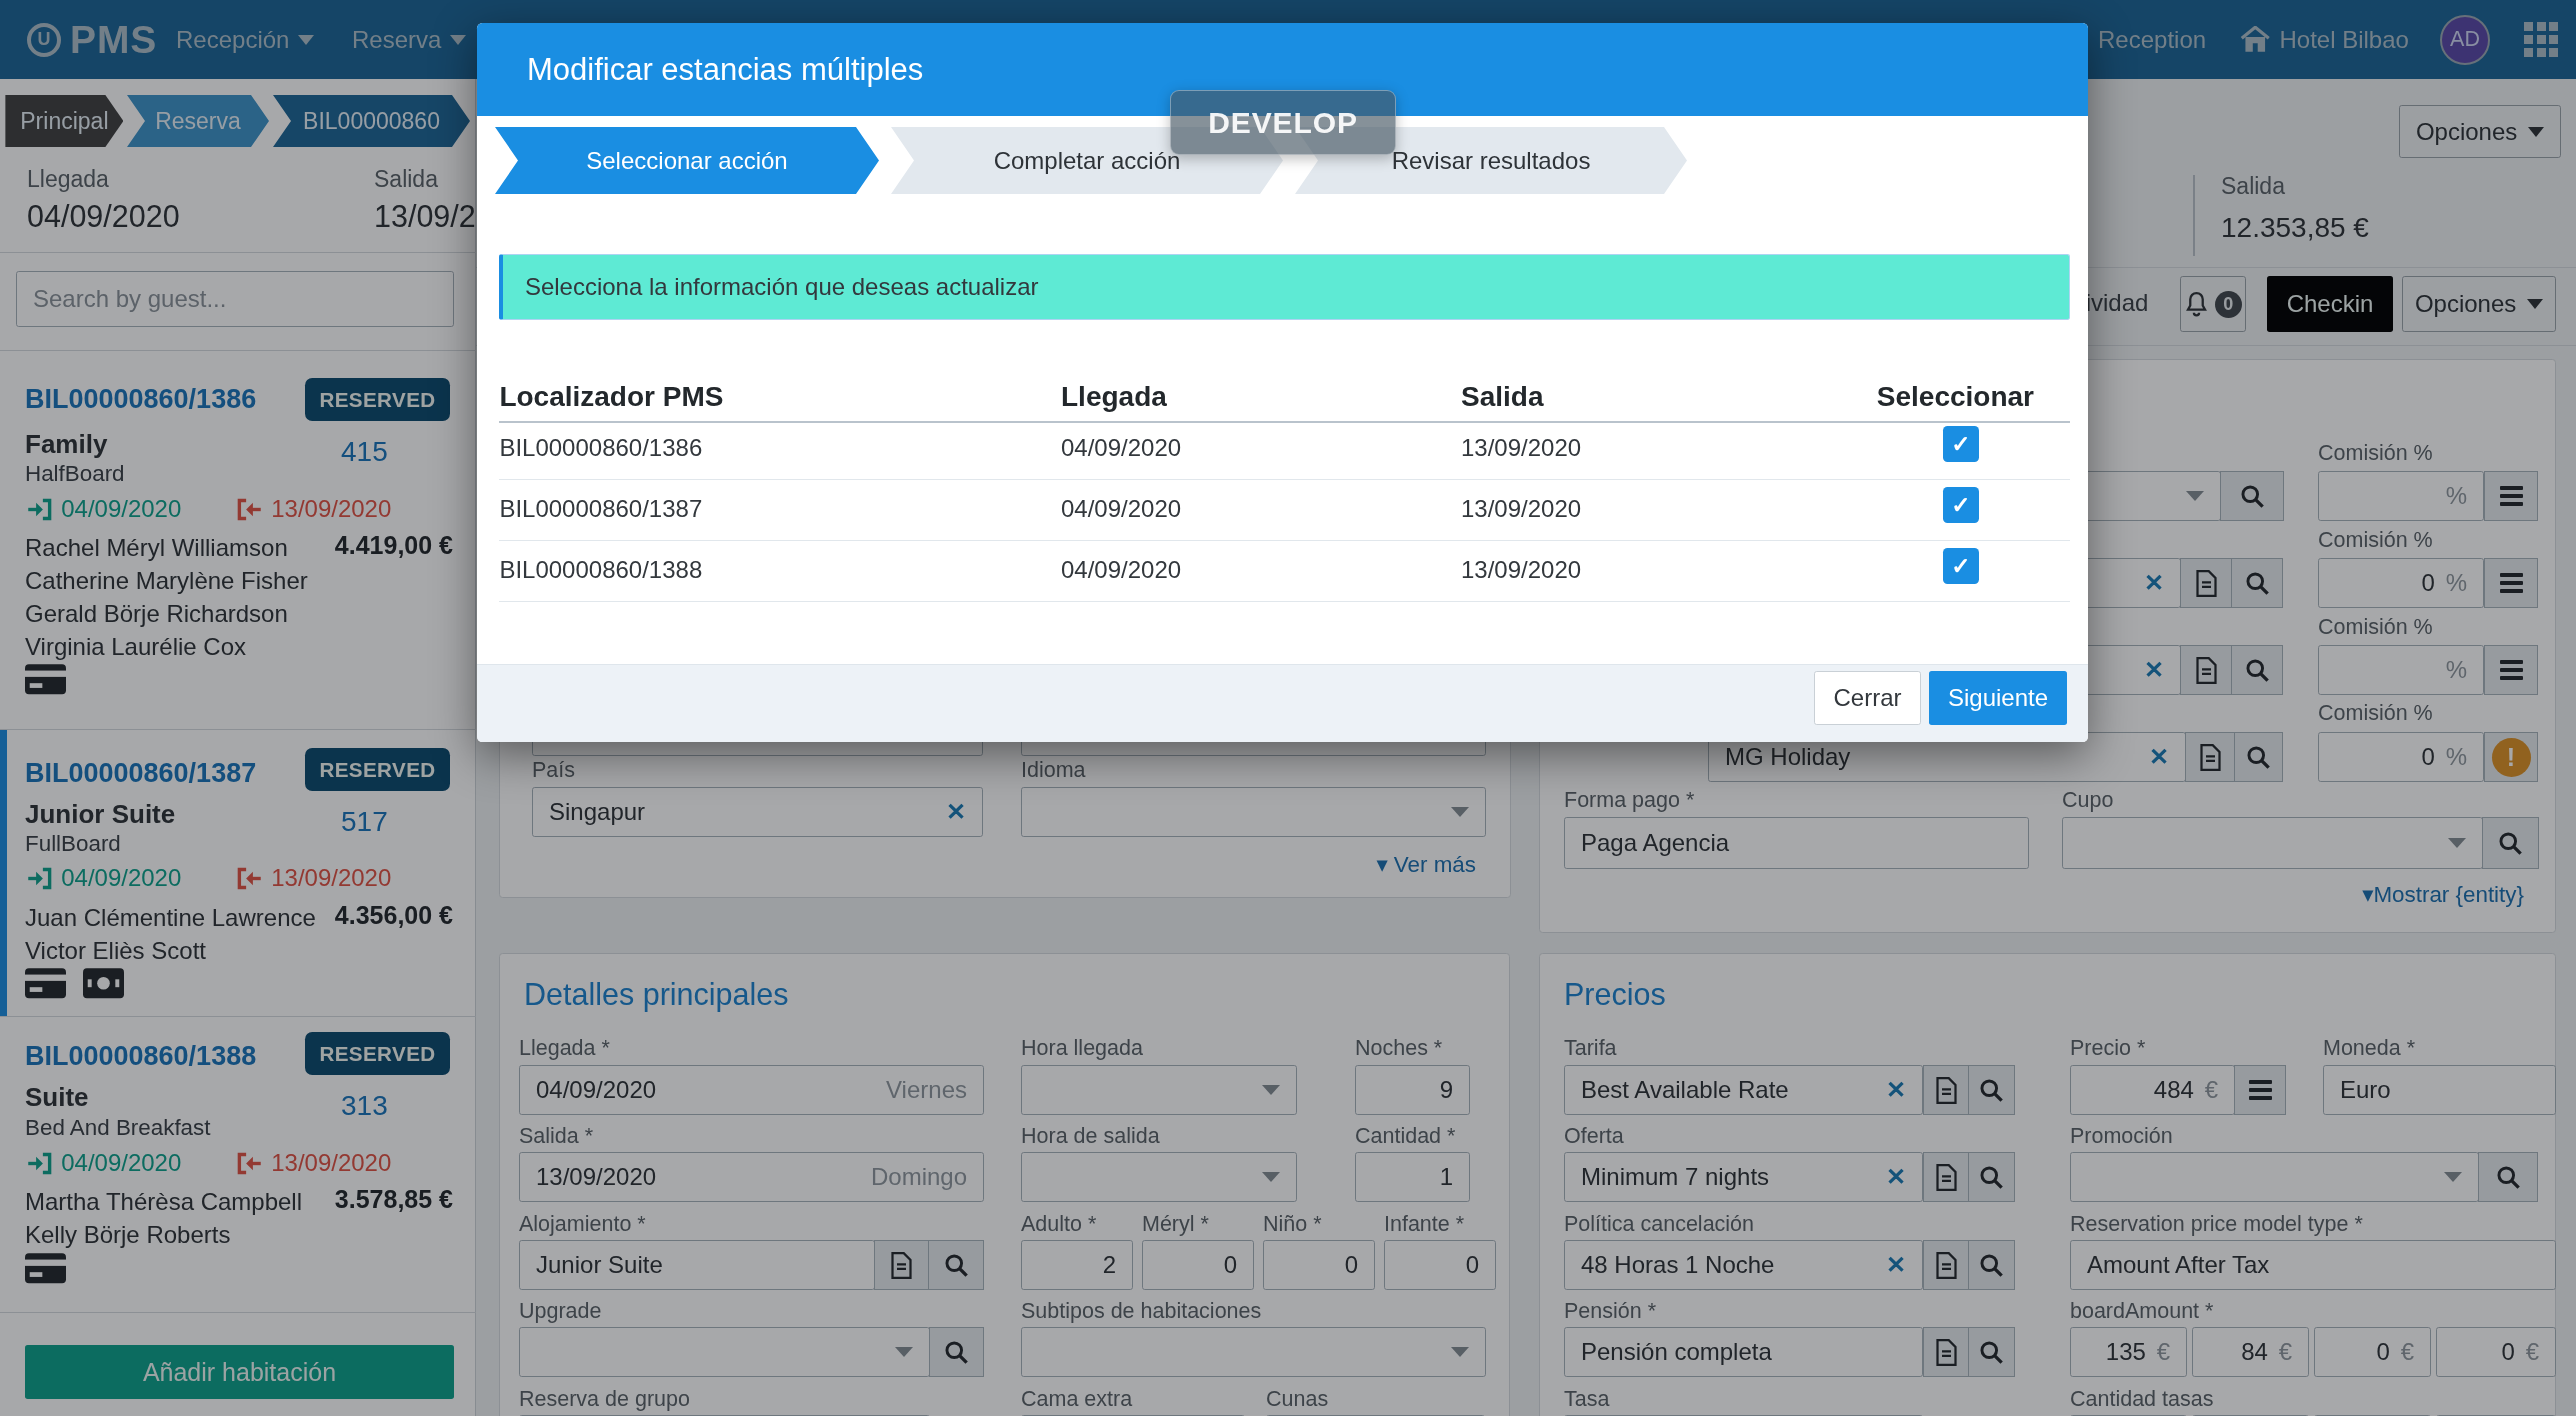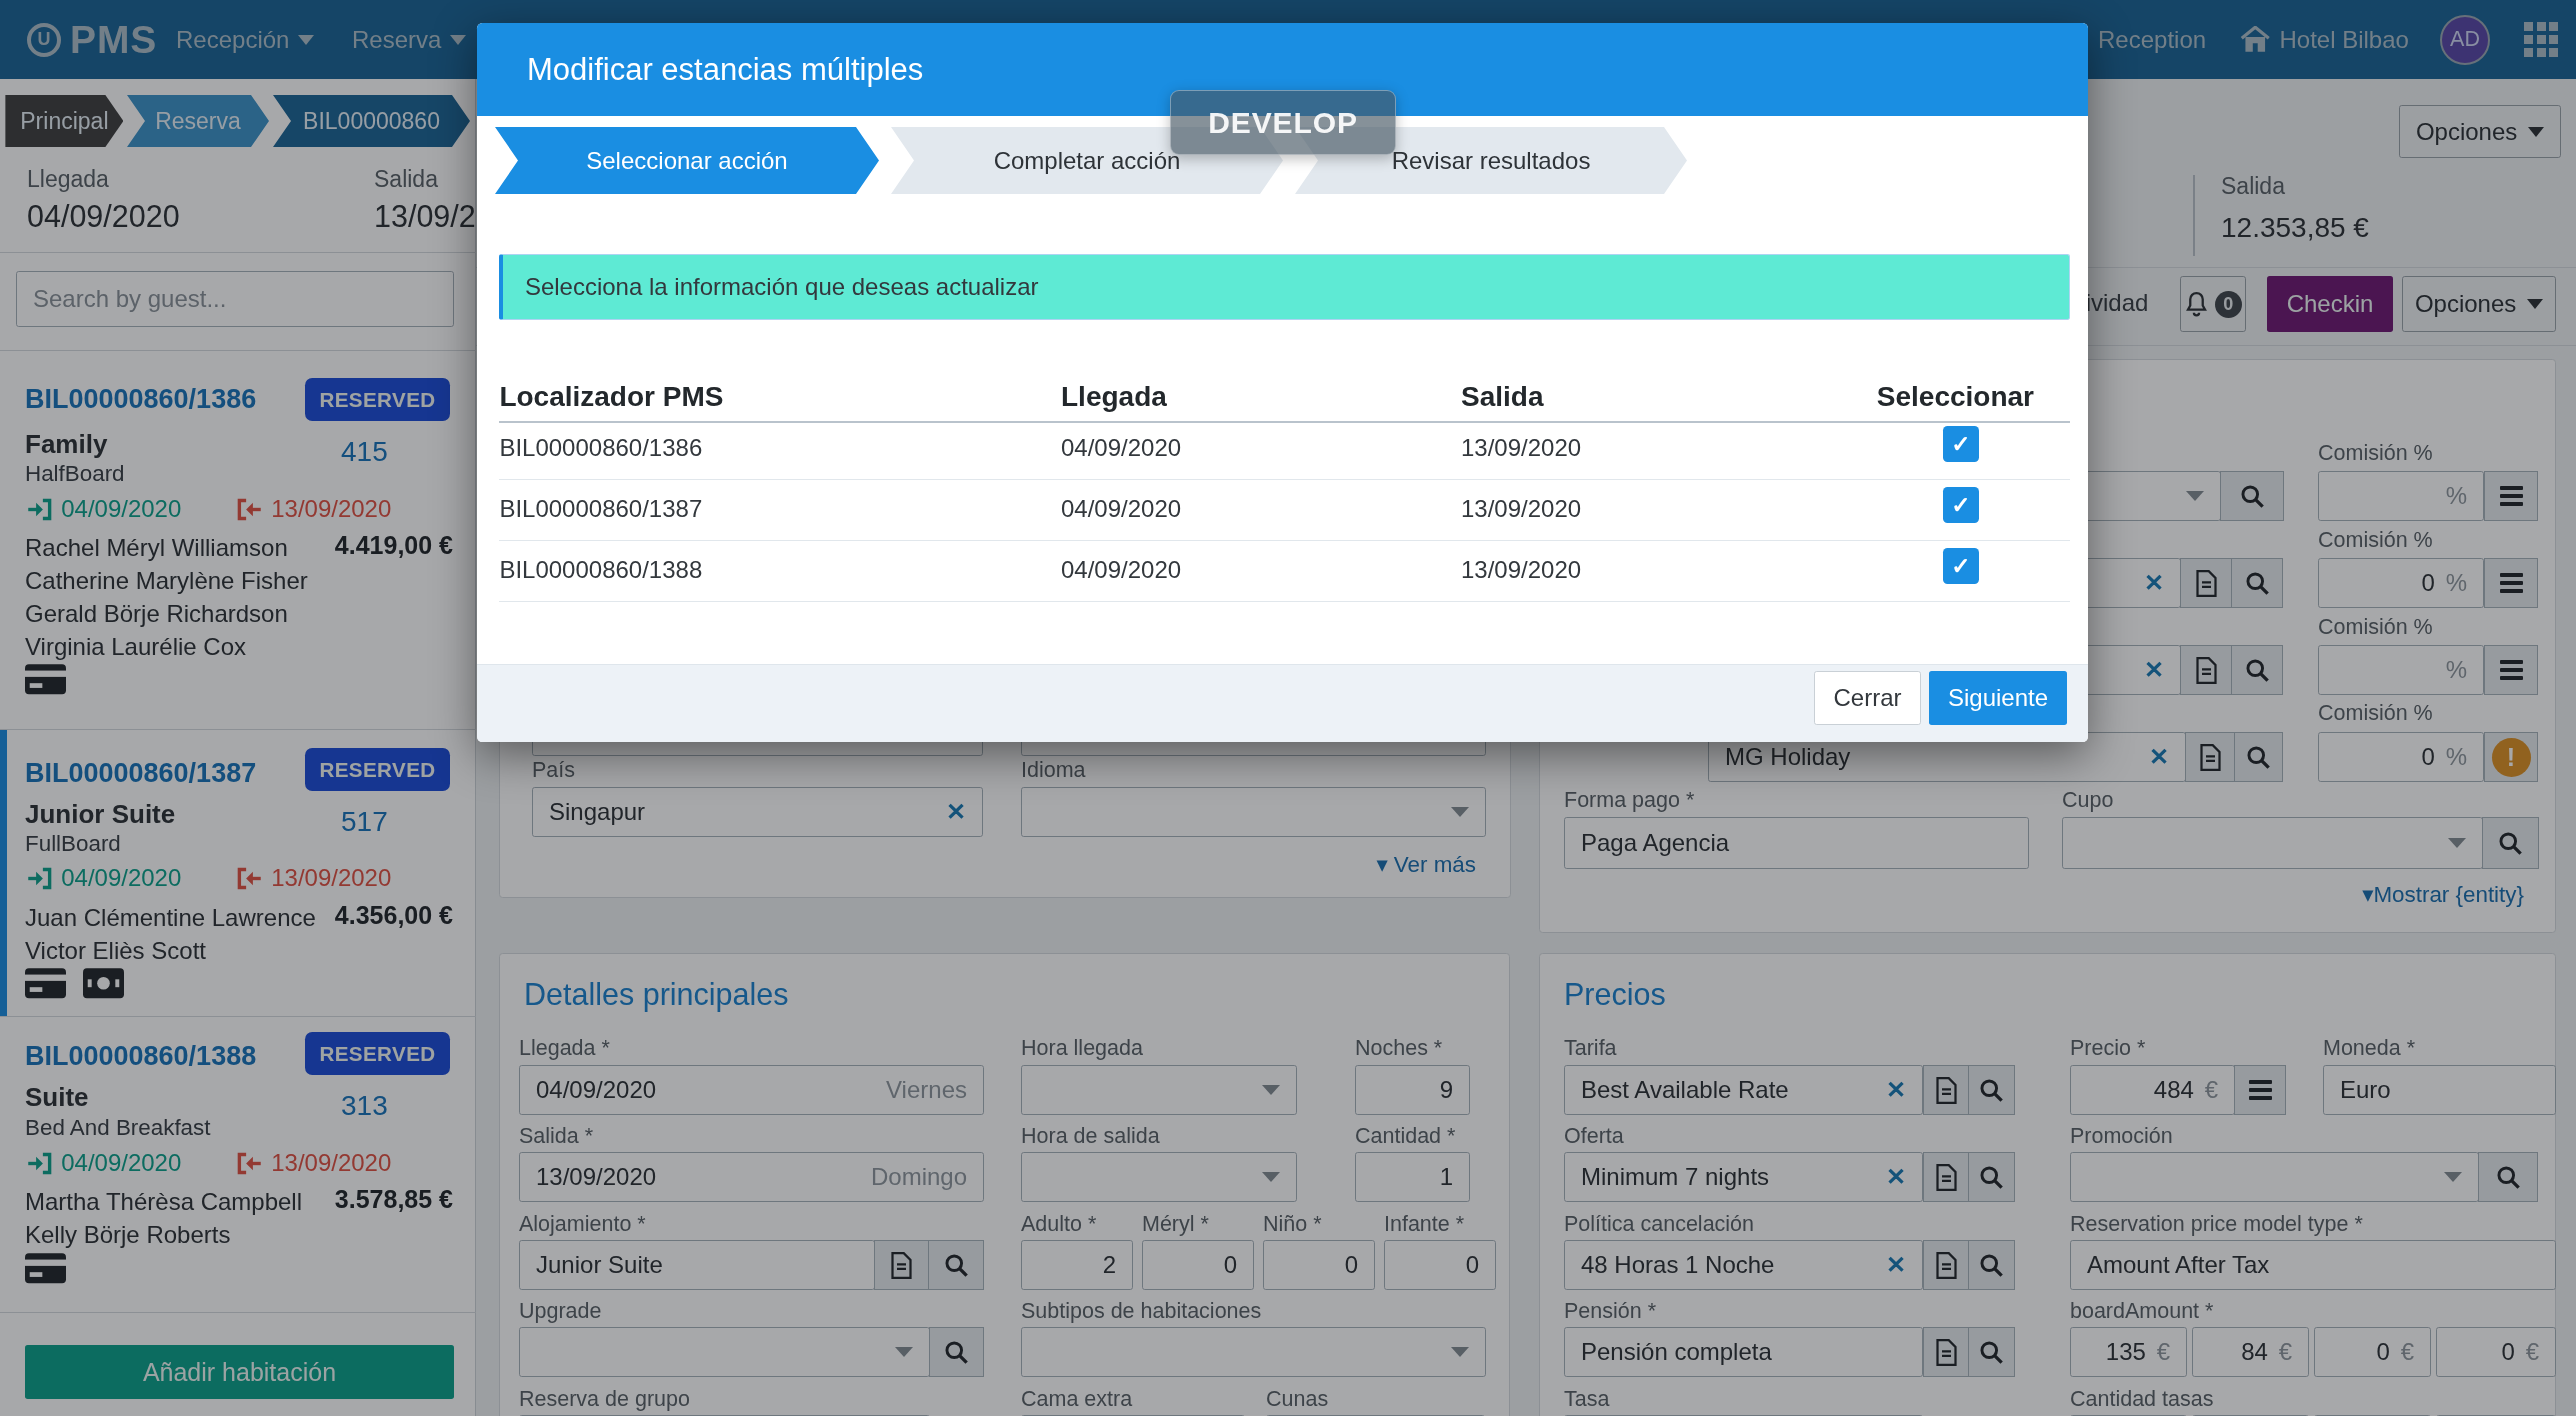--- a/index.html
+++ b/index.html
@@ -33,21 +33,21 @@
 .bars i{width:23px;height:3.6px;background:#23282c;border-radius:0.9px}
 .warnc{width:39px;height:39px;border-radius:50%;background:#dd9226;color:#fff;font-size:25px;font-weight:bold;display:flex;align-items:center;justify-content:center}
 .panel{position:absolute;background:#fff;border:0.9px solid #d5dade;border-radius:3.6px}
 .sec-title{position:absolute;font-size:30.5px;color:#1d83cf}
 .link{position:absolute;color:#1b6fb0;font-size:22.4px;white-space:nowrap}
 .divh{position:absolute;background:#d5dade;height:0.9px}
 .btn{display:flex;align-items:center;justify-content:center;border-radius:2.7px;font-size:24px}
 
 .sidebar{position:absolute;left:0;top:79px;width:476px;height:1337px;background:#fff;border-right:0.9px solid #cdd3d8}
 .loc{position:absolute;font-size:27px;font-weight:bold;color:#1a75bb}
-.badge{position:absolute;background:#1d4ed8;color:#f2f7f3;font-weight:bold;font-size:20.6px;border-radius:7.2px;display:flex;align-items:center;justify-content:center;letter-spacing:0.4px}
+.badge{position:absolute;background:#0c4a6e;color:#f2f7f3;font-weight:bold;font-size:20.6px;border-radius:7.2px;display:flex;align-items:center;justify-content:center;letter-spacing:0.4px}
 .room{position:absolute;font-size:26px;font-weight:bold;color:#2e3338}
 .board{position:absolute;font-size:22.4px;color:#3a4047}
 .rnum{position:absolute;font-size:28px;color:#1a75bb;text-align:left}
 .dt{position:absolute;font-size:24px;display:flex;align-items:center;gap:7.2px}
 .dt.in{color:#0ea18c}.dt.out{color:#e05244}
 .guests{position:absolute;font-size:24px;color:#2e3338;line-height:33px}
 .price{position:absolute;font-size:25px;font-weight:bold;color:#23282c;text-align:right}
 .activebar{position:absolute;width:7.2px;background:#1b8de2}
 
 .overlay{position:absolute;left:0;top:0;width:2576px;height:1416px;background:rgba(10,15,20,.36);z-index:40}
@@ -263,21 +263,21 @@
   <div class="divh" style="left:476px;top:267px;width:2100px"></div>
 
   <div class="abs" style="left:2051px;top:289px;font-size:24px;color:#3a4047">Actividad</div>
   <div class="abs" style="left:2180px;top:276px;width:66px;height:56px;border:0.9px solid #9aa3aa;border-radius:2.7px;display:flex;align-items:center;justify-content:center;gap:5.4px">
     <svg width="25" height="27" viewBox="0 0 24 26">
         <path d="M12 2c-3.4 0-6 2.6-6 6v6l-2.2 4h16.4L18 14V8c0-3.4-2.6-6-6-6z" fill="none" stroke="#2e3338" stroke-width="2.2"></path>
         <path d="M9.5 21a2.5 2.5 0 005 0" fill="none" stroke="#2e3338" stroke-width="2.2"></path>
       </svg>
     <span style="width:27px;height:27px;border-radius:50%;background:#41474d;color:#e8ecef;font-size:18px;font-weight:bold;display:flex;align-items:center;justify-content:center">0</span>
   </div>
-  <div class="btn" style="position:absolute;left:2267px;top:276px;width:126px;height:56px;background:#701a75;color:#eef7f4">
+  <div class="btn" style="position:absolute;left:2267px;top:276px;width:126px;height:56px;background:#000000;color:#eef7f4">
       <span>Checkin</span>
     </div>
   <div class="btn" style="position:absolute;left:2402px;top:276px;width:154px;height:56px;background:transparent;border:0.9px solid #9aa3aa;color:#2e3338;gap:10.8px">
     <span>Opciones</span>
       <span class="caret" style="border-top-color:#2e3338"></span>
   </div>
   <div class="divh" style="left:476px;top:345px;width:2100px"></div>
 
   <div class="panel" style="left:499px;top:359px;width:1012px;height:539px"></div>
   <div class="inp" style="left:532px;top:738px;width:451px;height:18px"></div>

